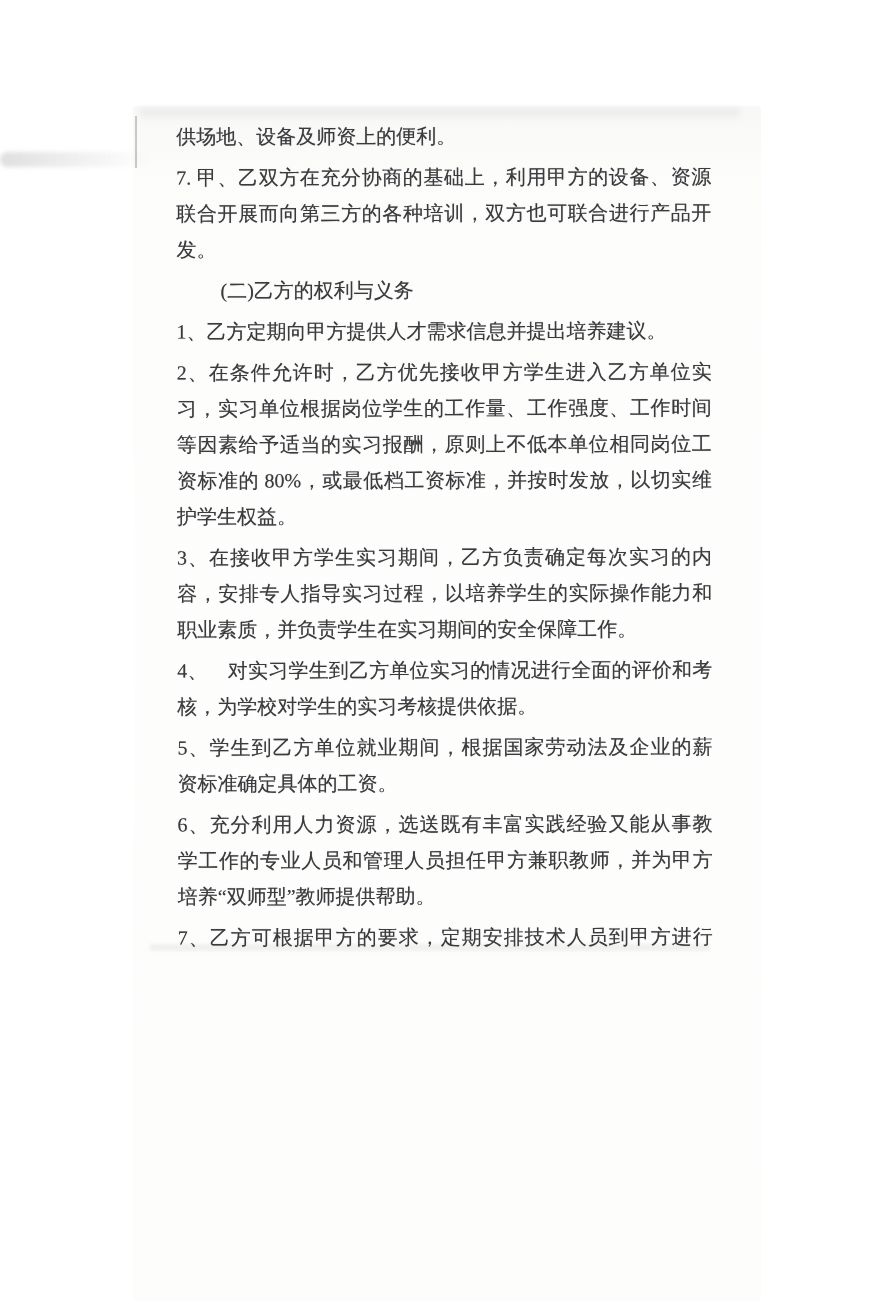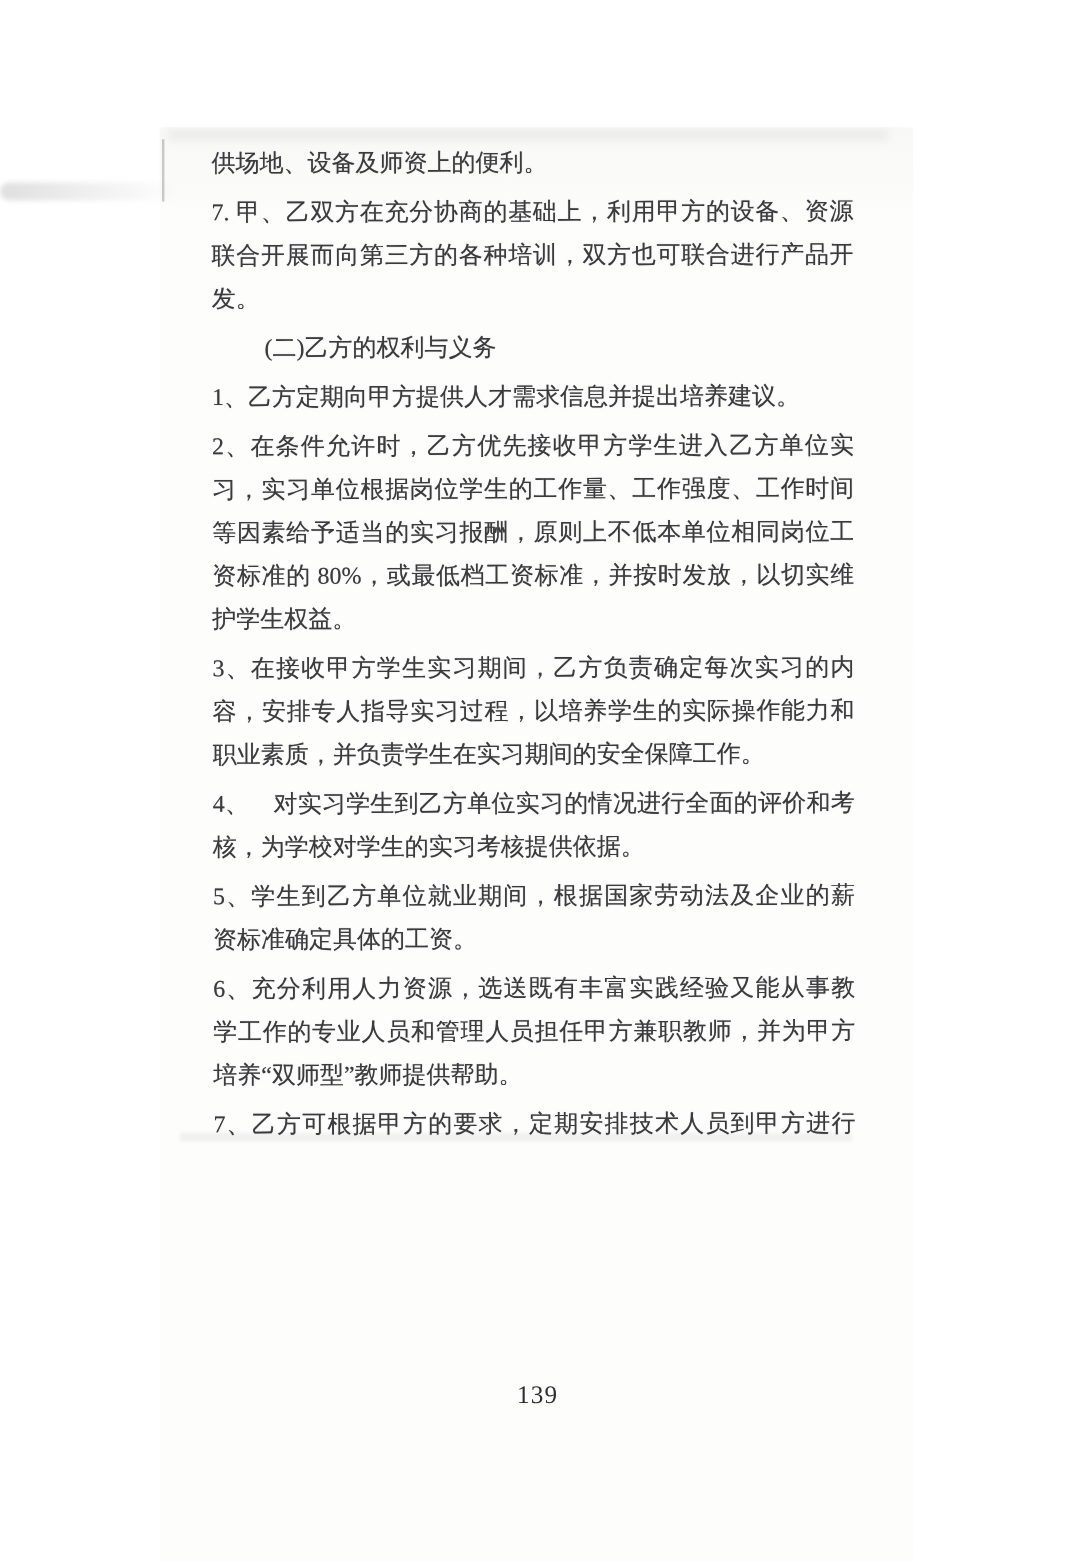--- a/index.html
+++ b/index.html
@@ -136,14 +136,13 @@
       <div class="doc-line fill para">4、　对实习学生到乙方单位实习的情况进行全面的评价和考</div>
       <div class="doc-line">核，为学校对学生的实习考核提供依据。</div>
       <div class="doc-line fill para">5、学生到乙方单位就业期间，根据国家劳动法及企业的薪</div>
       <div class="doc-line">资标准确定具体的工资。</div>
       <div class="doc-line fill para">6、充分利用人力资源，选送既有丰富实践经验又能从事教</div>
       <div class="doc-line fill">学工作的专业人员和管理人员担任甲方兼职教师，并为甲方</div>
       <div class="doc-line">培养“双师型”教师提供帮助。</div>
       <div class="doc-line fill para">7、乙方可根据甲方的要求，定期安排技术人员到甲方进行</div>
     </div>
 
-  <div class="page-number">139</div>
 </div>
 
 </body></html>

